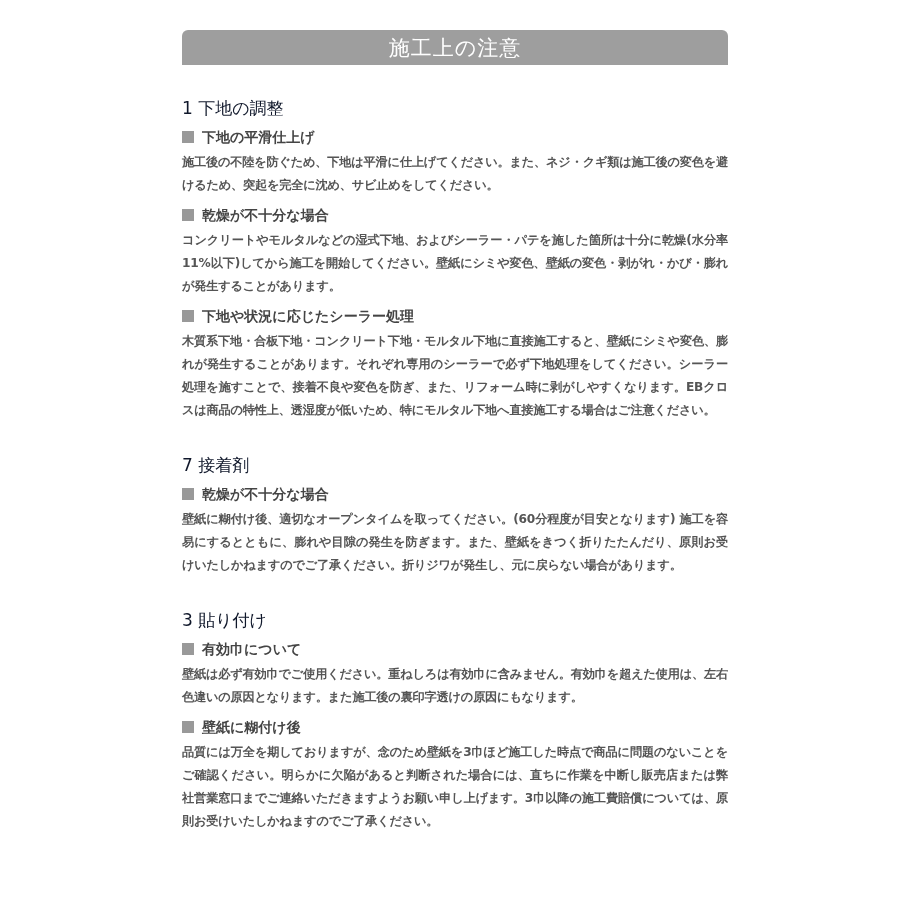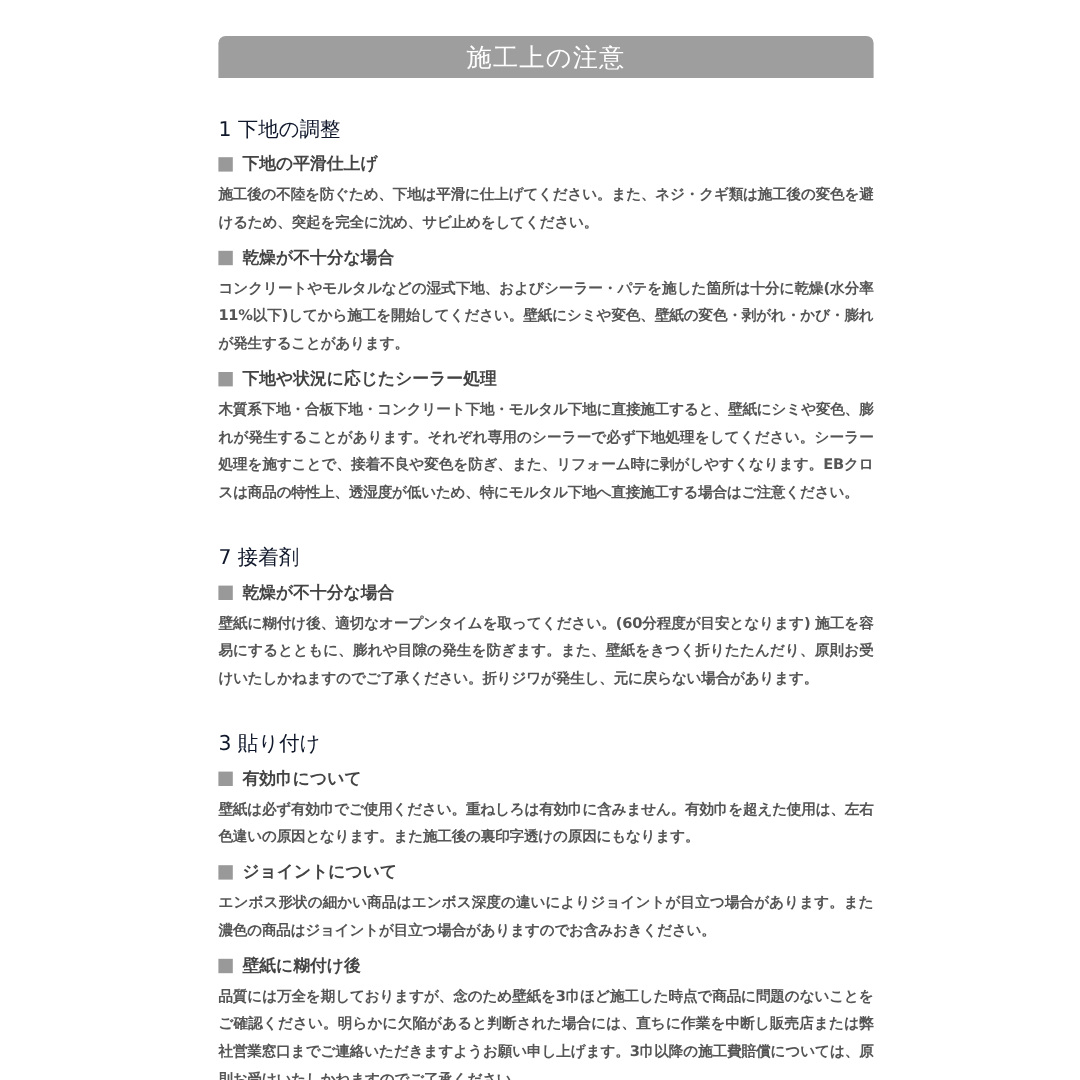--- a/index.html
+++ b/index.html
@@ -69,27 +69,20 @@
     <div class="sec-head">3 貼り付け</div>
 
     <div class="block">
       <div class="sub-head">
         <span class="sq"></span>
         <span>有効巾について</span>
       </div>
       <div class="body-text">壁紙は必ず有効巾でご使用ください。重ねしろは有効巾に含みません。有効巾を超えた使用は、左右色違いの原因となります。また施工後の裏印字透けの原因にもなります。</div>
     </div>
 
-    <div class="block">
-      <div class="sub-head">
-        <span class="sq"></span>
-        <span>ジョイントについて</span>
-      </div>
-      <div class="body-text">エンボス形状の細かい商品はエンボス深度の違いによりジョイントが目立つ場合があります。また濃色の商品はジョイントが目立つ場合がありますのでお含みおきください。</div>
-    </div>
 
     <div class="block">
       <div class="sub-head">
         <span class="sq"></span>
         <span>壁紙に糊付け後</span>
       </div>
       <div class="body-text">品質には万全を期しておりますが、念のため壁紙を3巾ほど施工した時点で商品に問題のないことをご確認ください。明らかに欠陥があると判断された場合には、直ちに作業を中断し販売店または弊社営業窓口までご連絡いただきますようお願い申し上げます。3巾以降の施工費賠償については、原則お受けいたしかねますのでご了承ください。</div>
     </div>
   </div>
 </div>

